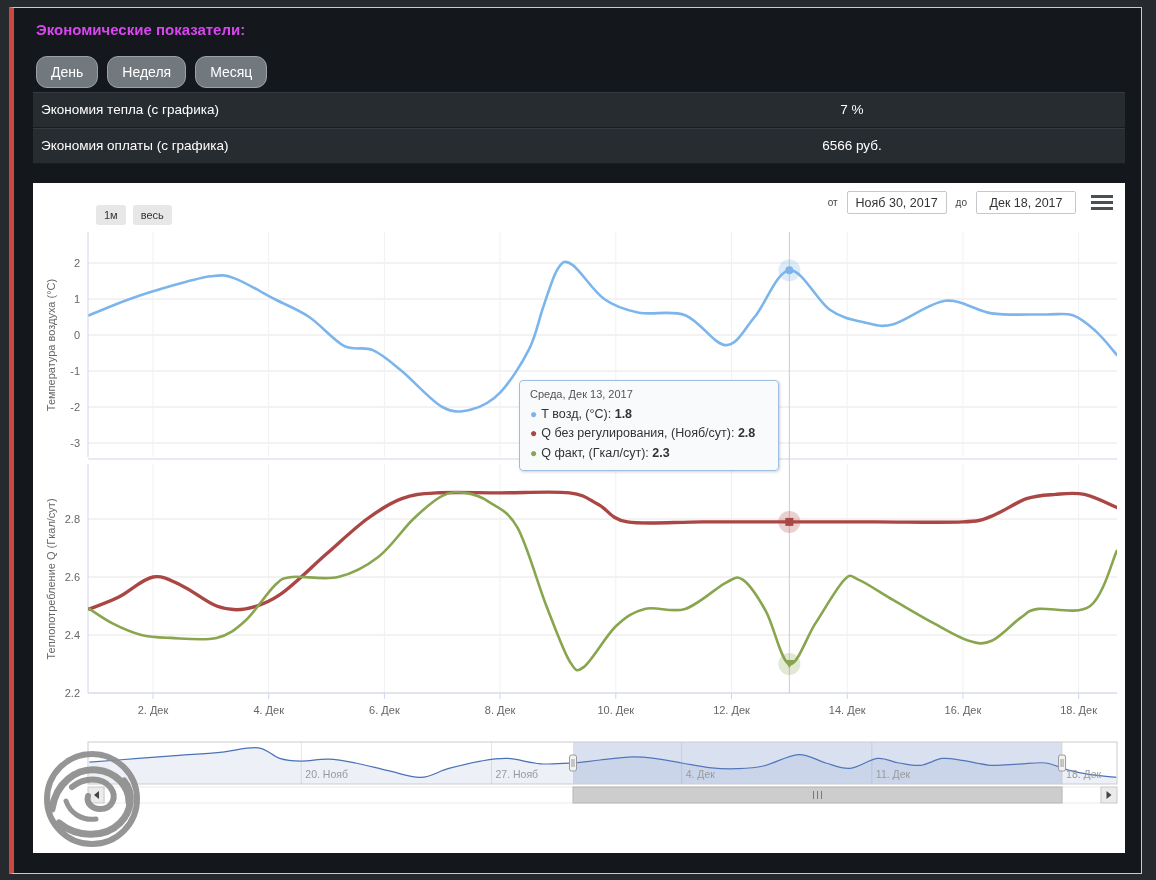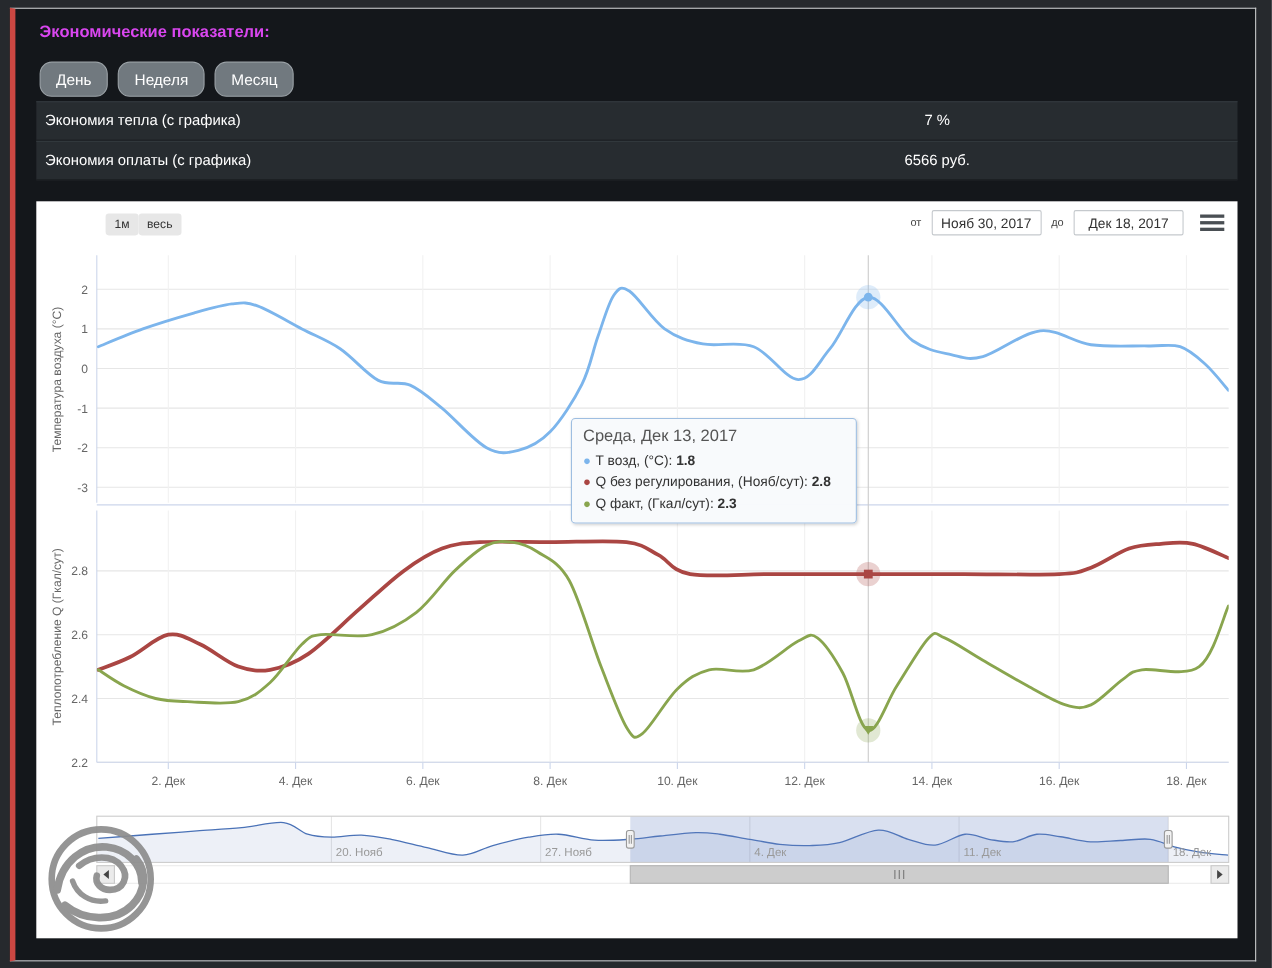--- a/index.html
+++ b/index.html
@@ -11,32 +11,32 @@
   .pbtn{background:#71797f;border:1px solid #9ba2a7;border-radius:11px;color:#fff;
     font-size:14px;padding:7px 14px;cursor:pointer}
   .etable{position:absolute;left:19px;top:84px;width:1092px}
   .erow{position:relative;height:34px;background:#272c30;border-top:1px solid #343a3f;
     border-bottom:1px solid #191c1e;color:#fff;font-size:13.5px;line-height:34px}
   .erow .lbl{padding-left:8px}
   .erow .val{position:absolute;left:50%;top:0;width:50%;text-align:center}
   .chart{position:absolute;left:19px;top:175px;width:1092px;height:670px;background:#fff}
   .chart svg.main{position:absolute;left:0;top:0}
   svg text{font-family:"Liberation Sans",sans-serif}
-  .range-btns{position:absolute;left:63px;top:11px;display:flex;z-index:3}
+  .range-btns{position:absolute;left:63px;top:22px;display:flex;gap:7px;z-index:3}
   .rbtn{background:#e7e7e7;border-radius:3px;font-size:11px;color:#333;padding:4px 8px;cursor:pointer}
   .date-ctrls{position:absolute;right:12px;top:8px;display:flex;align-items:center;gap:9px;z-index:3}
   .date-ctrls label{font-size:10px;color:#444}
   .date-ctrls input{width:100px;height:23px;box-sizing:border-box;border:1px solid #c5c9cd;border-radius:2px;
     font-family:inherit;font-size:12.5px;color:#333;text-align:center;background:#fff;padding:8px 2px}
   .burger{width:22px;height:15px;display:flex;flex-direction:column;justify-content:space-between;cursor:pointer;margin-left:6px}
   .burger div{height:3px;background:#4a4f54}
   .tooltip{position:absolute;left:486px;top:197px;width:238px;z-index:4;pointer-events:none;
     background:rgba(248,250,252,0.97);border:1px solid #9ebee1;border-radius:4px;
     box-shadow:1px 1px 3px rgba(0,0,0,0.18);padding:7px 10px;font-size:12.5px;color:#333}
-  .tooltip .hdr{font-size:15px;color:#555;margin-bottom:5px}
+  .tooltip .hdr{font-size:11px;color:#555;margin-bottom:5px}
   .trow{line-height:1.55;white-space:nowrap}
   .trow .dot{font-size:12px;margin-right:4px}
   .legend{position:absolute;left:0;width:100%;bottom:14px;display:flex;justify-content:center;gap:36px;
     font-size:12px;font-weight:bold;color:#333;z-index:3}
   .litem{display:flex;align-items:center;gap:7px;cursor:pointer}
   .lline{width:16px;height:0}
   .watermark{position:absolute;left:42px;top:749px;z-index:10;opacity:0.92}
 </style>
 </head>
 <body>

